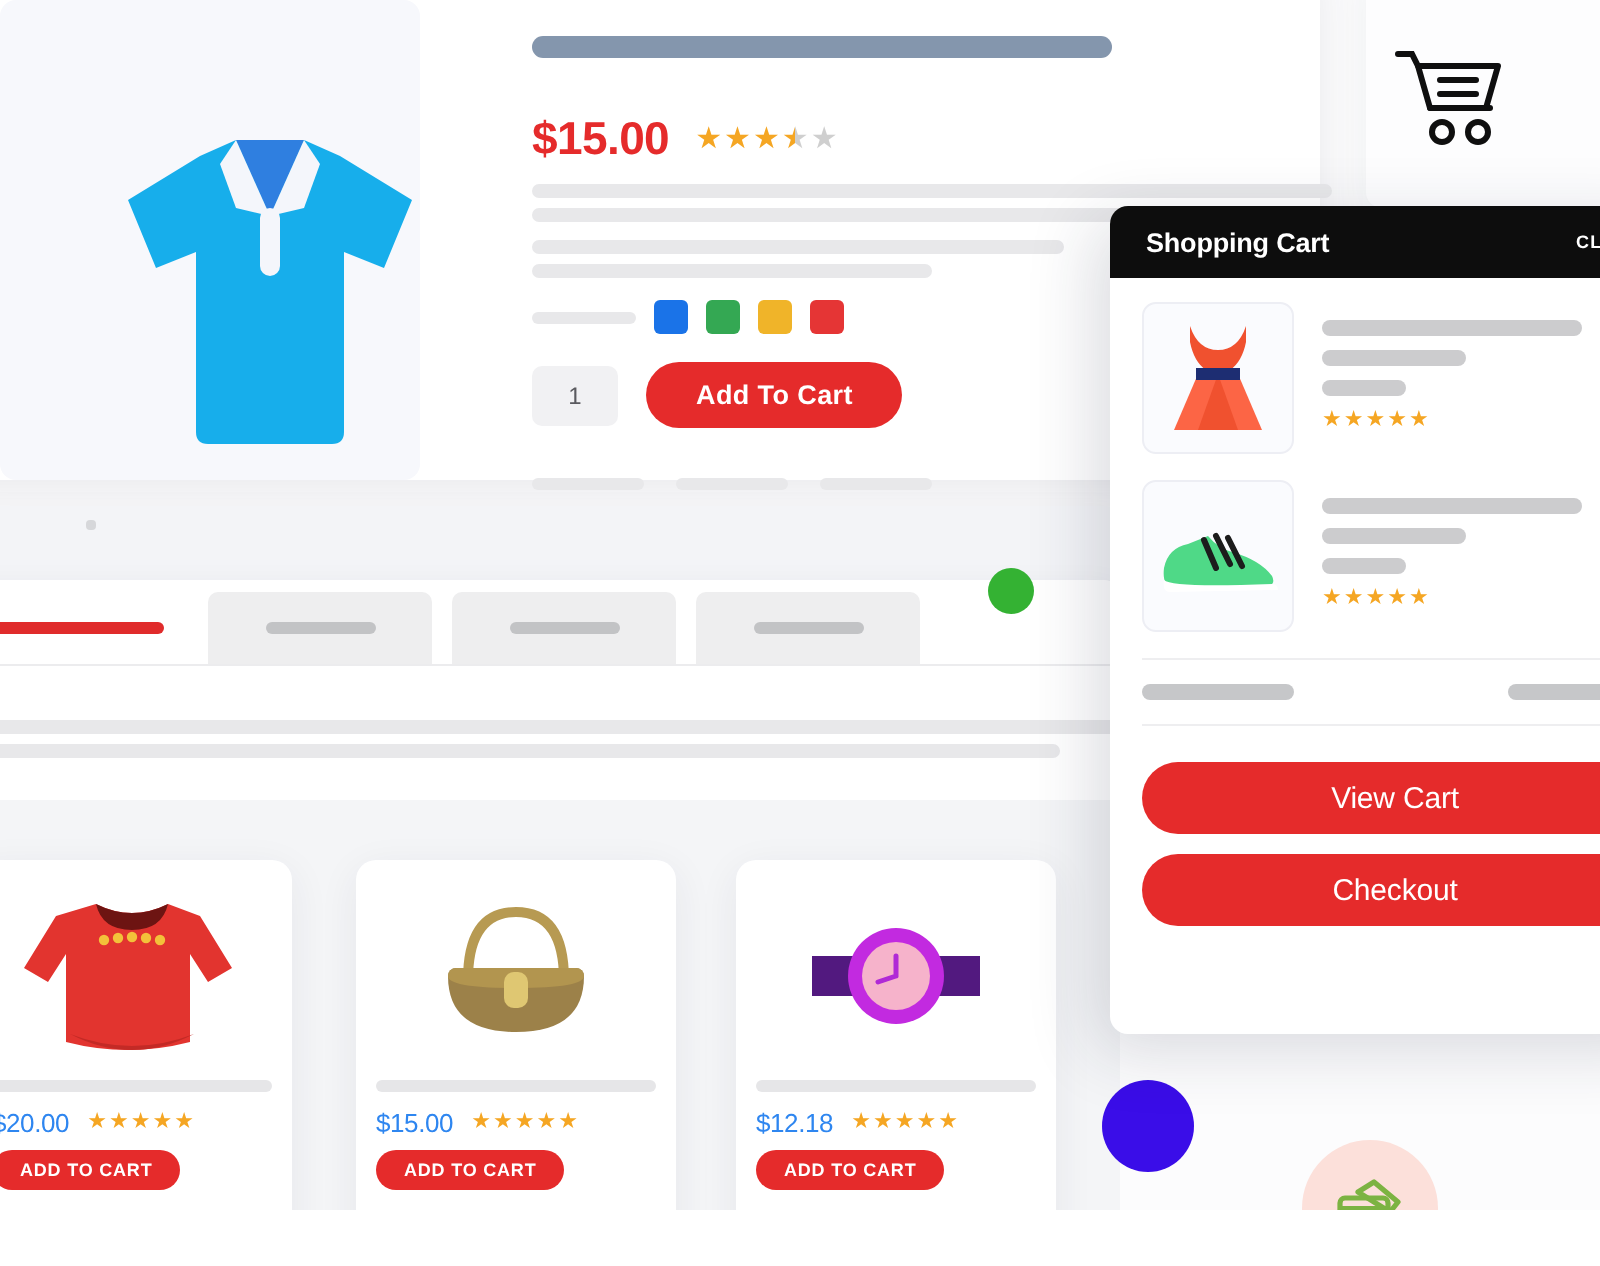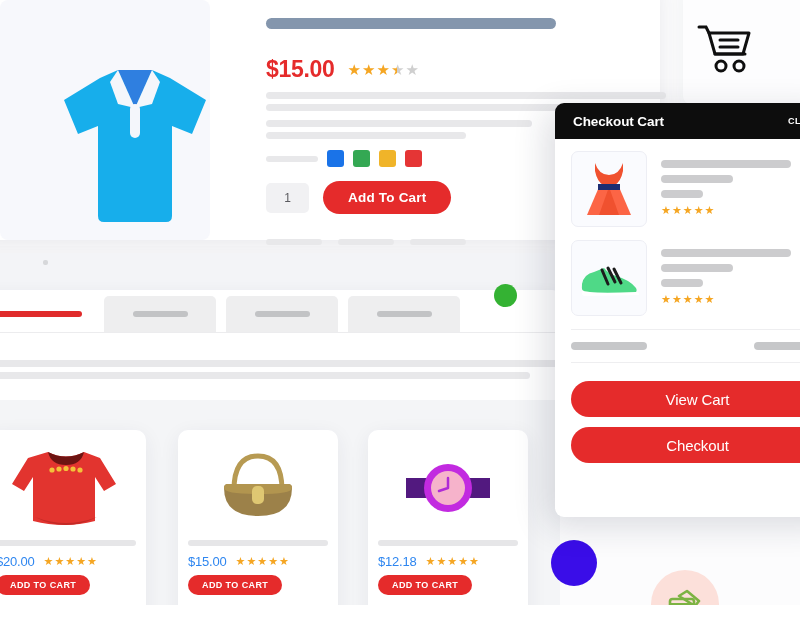--- a/index.html
+++ b/index.html
@@ -356,21 +356,21 @@
     <svg width="34" height="30" viewBox="0 0 34 30">
       <path d="M11 7 L19 2 L31 12 L27 17 Z" fill="none" stroke="#7cb342" stroke-width="2.6" stroke-linejoin="round"></path>
       <rect x="2" y="10" width="24" height="16" rx="2.5" fill="none" stroke="#7cb342" stroke-width="2.6"></rect>
       <rect x="2" y="14" width="24" height="3.5" fill="#7cb342"></rect>
       <rect x="5" y="20" width="7" height="3" rx="1.2" fill="#7cb342"></rect>
     </svg>
   </div>
 
   <div id="cart-panel">
     <div id="cart-header">
-      <span id="cart-title">Checkout Cart</span>
+      <span id="cart-title">Shopping Cart</span>
       <span id="cart-close">CLOSE</span>
     </div>
 
     <div id="cart-items">
 
       <div class="citem">
         <div class="thumb">
           <svg width="56" height="60" viewBox="0 0 56 60">
             <path d="M14 4 q4 12 14 12 q10 0 14 -12 l0 8 q-2 10 -8 14 l-12 0 q-6 -4 -8 -14 z" fill="#f0512f"></path>
             <path d="M18 28 h20 l12 28 h-44 z" fill="#fc6545"></path>

